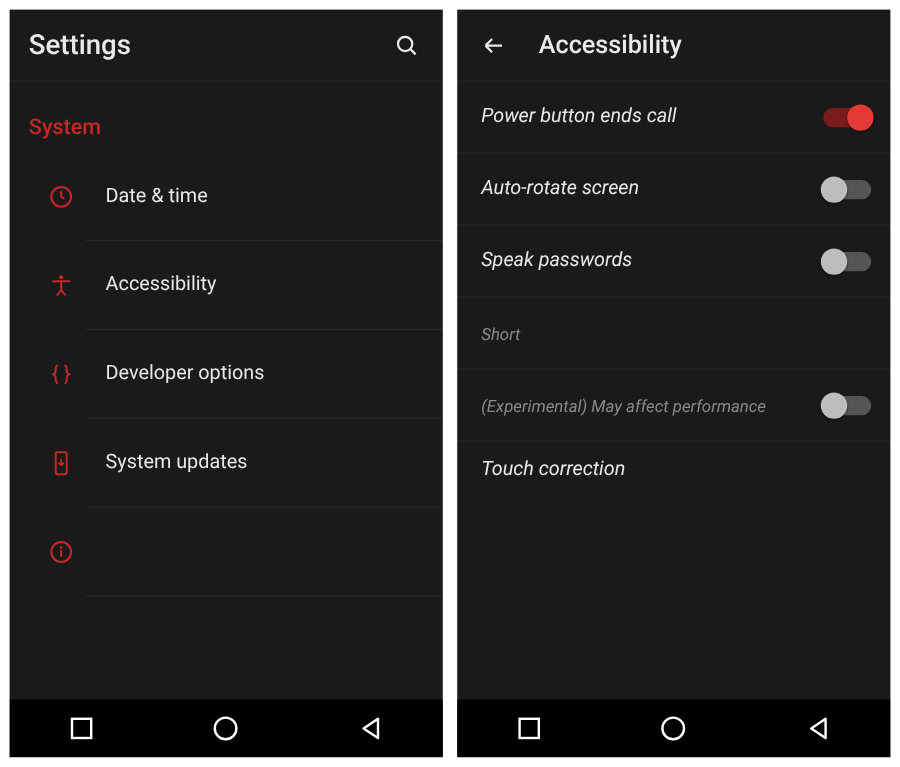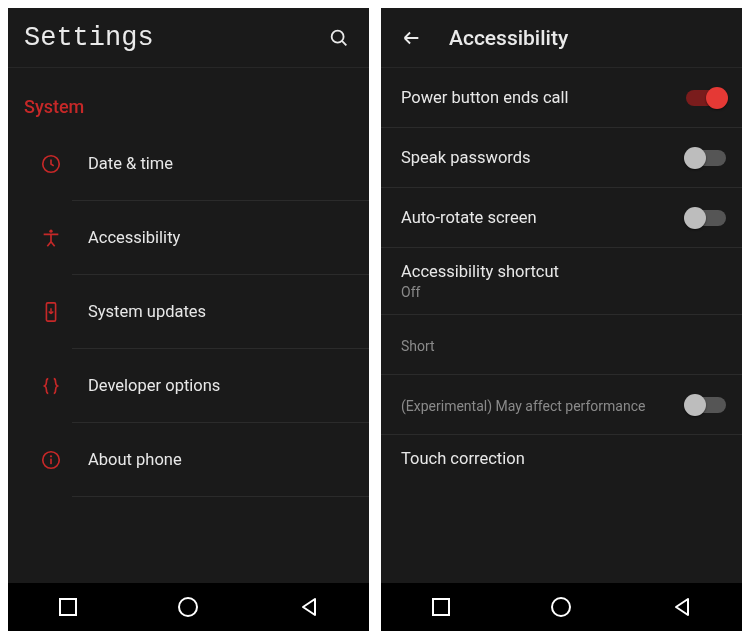--- a/index.html
+++ b/index.html
@@ -23,24 +23,23 @@
   }
   .appbar {
     height: 60px;
     display: flex;
     align-items: center;
     padding: 0 16px;
     border-bottom: 1px solid rgba(255,255,255,0.06);
   }
   .appbar-title {
     color: #eaeaea;
-    font-size: 27px;
+    font-size: 23px;
     font-weight: 500;
     flex: 1;
-    font-family: Liberation Mono, monospace;
   }
   .appbar-sub {
     color: #eaeaea;
     font-size: 21px;
     font-weight: 500;
     margin-left: 24px;
   }
   .icon-btn {
     width: 28px;
     height: 28px;
@@ -117,21 +116,21 @@
   .toggle.on .knob { left: auto; right: -2px; background: #e53935; }
 
   .navbar {
     height: 48px;
     background: #000;
     display: flex;
     align-items: center;
     justify-content: space-around;
   }
   .navbtn { width:60px; display:flex; justify-content:center; color:#fff; cursor:pointer;}
-  .screen2 .row { margin-left:0; padding-left:20px; padding-right:16px; min-height:60px;}
+  .screen2 .row { margin-left:0; padding-left:20px; padding-right:16px; min-height:60px;font-style:italic;}
   .screen2 .row:last-child{border-bottom:none;}
   .screen2 .section-header{ padding: 18px 20px 6px 20px;}
 </style>
 </head>
 <body>
 
 <div class="screen">
   <div class="appbar">
     <div class="appbar-title">Settings</div>
     <div class="icon-btn">
@@ -165,50 +164,47 @@
         </div>
       <div class="row-text">
           <div class="row-title">Accessibility</div>
         </div>
     </div>
 
 
     <div class="row">
       <div class="row-icon-wrap">
           <svg viewBox="0 0 24 24">
+            <path d="M9 4c-2 0-2 2-2 4s0 3-2 4c2 1 2 2 2 4s0 4 2 4M15 4c2 0 2 2 2 4s0 3 2 4c-2 1-2 2-2 4s0 4-2 4" fill="none" stroke="#c62828" stroke-width="1.8"></path>
+          </svg>
+        </div>
+      <div class="row-text">
+          <div class="row-title">Developer options</div>
+        </div>
+    </div>
+
+    <div class="row">
+      <div class="row-icon-wrap">
+          <svg viewBox="0 0 24 24">
             <rect x="7" y="2" width="10" height="20" rx="1.5" fill="none" stroke="#c62828" stroke-width="1.8"></rect>
             <path d="M12 8v6m0 0l-2.5-2.5M12 14l2.5-2.5" stroke="#c62828" stroke-width="1.6" fill="none"></path>
           </svg>
         </div>
       <div class="row-text">
           <div class="row-title">System updates</div>
-        </div>
-    </div>
-
-    <div class="row">
-      <div class="row-icon-wrap">
-          <svg viewBox="0 0 24 24">
-            <path d="M9 4c-2 0-2 2-2 4s0 3-2 4c2 1 2 2 2 4s0 4 2 4M15 4c2 0 2 2 2 4s0 3 2 4c-2 1-2 2-2 4s0 4-2 4" fill="none" stroke="#c62828" stroke-width="1.8"></path>
-          </svg>
-        </div>
-      <div class="row-text">
-          <div class="row-title">Developer options</div>
         </div>
     </div>
 
     <div class="row">
       <div class="row-icon-wrap">
           <svg viewBox="0 0 24 24">
             <circle cx="12" cy="12" r="9" fill="none" stroke="#c62828" stroke-width="1.8"></circle>
             <circle cx="12" cy="8" r="1.2" fill="#c62828"></circle>
             <rect x="11.1" y="10.5" width="1.8" height="6" fill="#c62828"></rect>
           </svg>
-        </div>
-      <div class="row-text">
-          <div class="row-title">About phone</div>
         </div>
     </div>
   </div>
 
   <div class="navbar">
     <div class="navbtn">
         <svg width="20" height="20">
           <rect x="2" y="2" width="16" height="16" fill="none" stroke="#fff" stroke-width="2"></rect>
         </svg>
       </div>
@@ -239,42 +235,36 @@
     <div class="row">
       <div class="row-text">
           <div class="row-title">Power button ends call</div>
         </div>
       <div class="toggle on">
           <div class="knob"></div>
         </div>
     </div>
     <div class="row">
       <div class="row-text">
-          <div class="row-title">Speak passwords</div>
+          <div class="row-title">Auto-rotate screen</div>
         </div>
       <div class="toggle">
           <div class="knob"></div>
         </div>
     </div>
     <div class="row">
       <div class="row-text">
-          <div class="row-title">Auto-rotate screen</div>
+          <div class="row-title">Speak passwords</div>
         </div>
       <div class="toggle">
           <div class="knob"></div>
         </div>
     </div>
     <div class="row">
       <div class="row-text">
-        <div class="row-title">Accessibility shortcut</div>
-        <div class="row-sub">Off</div>
-      </div>
-    </div>
-    <div class="row">
-      <div class="row-text">
         <div class="row-sub">Short</div>
       </div>
     </div>
 
 
     <div class="row">
       <div class="row-text">
         <div class="row-sub">(Experimental) May affect performance</div>
       </div>
       <div class="toggle">

